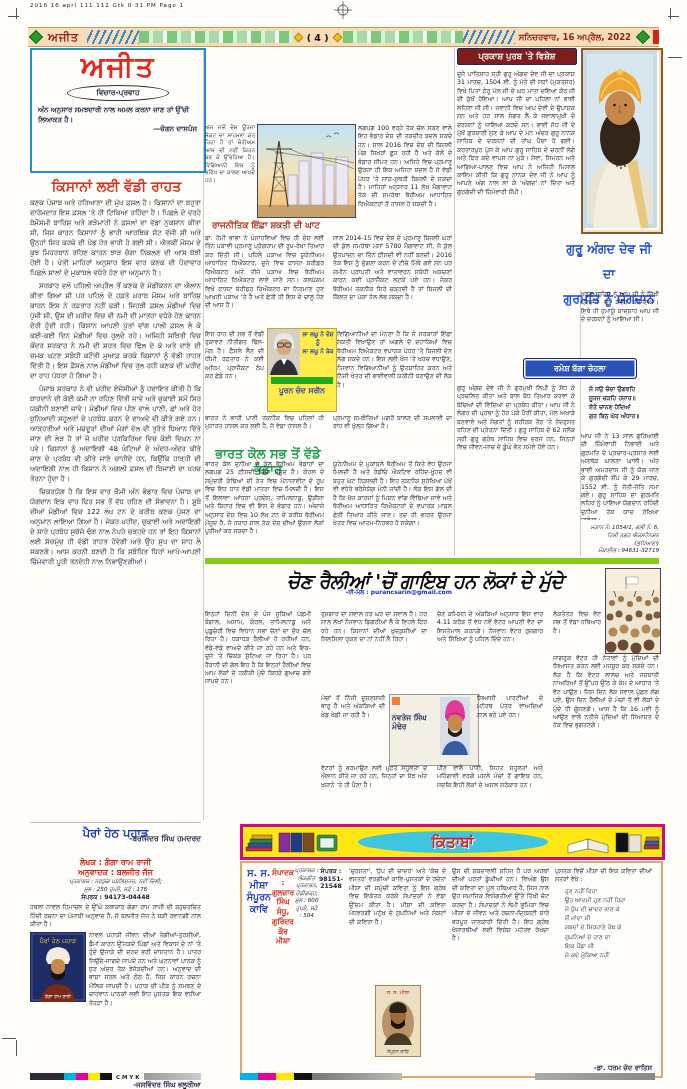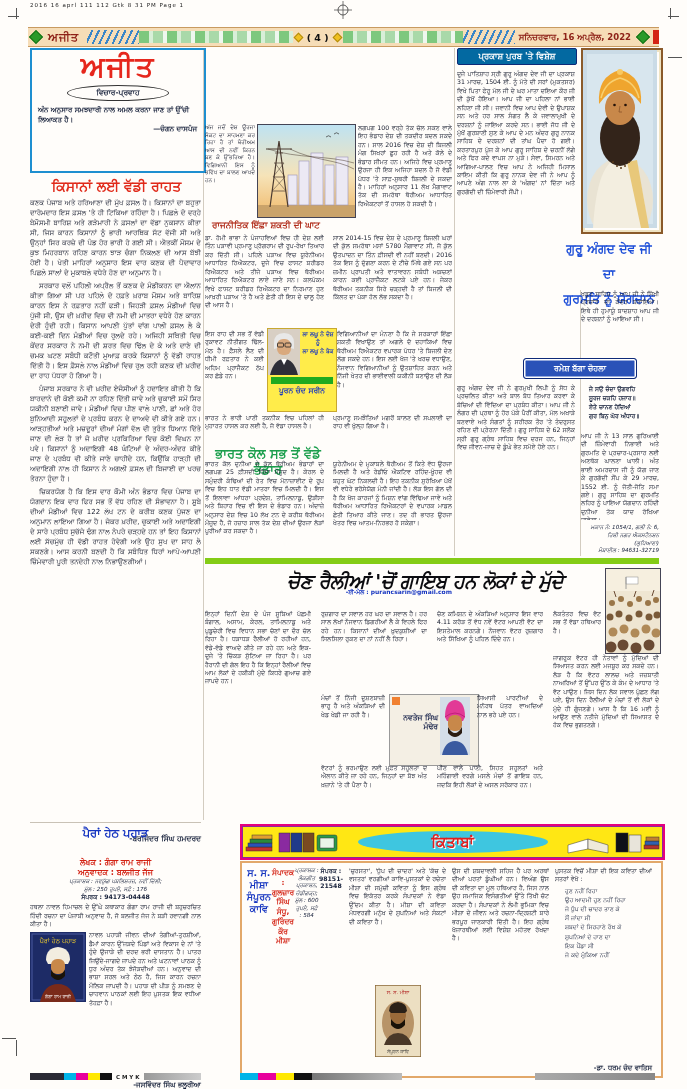--- a/index.html
+++ b/index.html
@@ -39,32 +39,32 @@
   
   .bigh{font-weight:bold;font-size:23px;line-height:35px;text-align:center;color:#0c0c10;letter-spacing:-1px}
   .sub1{color:#b02a18;font-weight:bold;font-size:8.8px;text-align:center}
   .sub2{color:#1a9e4c;font-weight:bold;font-size:13px;text-align:center}
   .inset{position:absolute;background:#ffec4a;border:1px solid #c8a830}
   .pq{color:#1534c0;font-weight:bold;font-size:5.8px;text-align:center;line-height:1.3;padding-top:2px}
   .greenbar{height:7px;background:#1faa1f;margin:2px 3px}
   .pqname{color:#1534c0;font-weight:bold;font-size:7.5px;text-align:center}
   .email{color:#1534c0;font-size:6px;text-align:right;font-weight:bold}
   
-  .kicker{background:#0369a1;border:1px solid #0e2a78;color:#fff;font-weight:bold;font-size:8.5px;
+  .kicker{background:#7f1d1d;border:1px solid #0e2a78;color:#fff;font-weight:bold;font-size:8.5px;
           text-align:center;line-height:15px;border-radius:2px}
   .gbox{background:#2a52b8;border:1px solid #0e2a78;box-shadow:0 0 0 1.5px #fff inset;
         color:#fff;font-weight:bold;font-size:8px;text-align:center;line-height:19px;border-radius:3px}
   .ghead{font-weight:bold;font-size:12.5px;line-height:25px;text-align:center;color:#1d4ed8}
   .verse{font-size:6px;line-height:1.5;font-weight:bold;padding-left:8px}
   .gcontact{font-size:5.6px;font-style:italic;text-align:right;line-height:1.4}
   
   .ehead{font-weight:bold;font-style:italic;font-size:19.5px;text-align:center;color:#0c0c10;letter-spacing:-0.5px}
   .einset{position:absolute;background:#f4efe4;border:1px solid #999;display:flex;padding:2px;gap:2px}
   .orsq{width:8px;height:8px;background:#f08030}
-  .ename{font-weight:bold;font-size:7.5px;color:#17224a;line-height:1.25;text-align:right}
+  .ename{font-weight:bold;font-size:7.5px;color:#17224a;line-height:1.25;text-align:left}
   
   .banner{position:absolute;left:240px;top:824px;width:415px;height:32px;background:#ffe714;
           border:2px solid #e5007e;box-shadow:0 0 0 1px #8a2a9a inset;display:flex;align-items:center;justify-content:space-between;padding:0 3px}
   .bellipse{width:190px;height:22px;background:#3ec6e0;border-radius:50%;color:#e02020;
             font-weight:bold;font-size:15px;text-align:center;line-height:22px;text-shadow:1px 1px 0 #fff}
   .r2box{position:absolute;left:240px;top:861px;width:411px;height:205px;border:2px solid #e2a86a;
          display:flex;gap:6px;padding:4px 4px}
   .rtitle{color:#1534c0;font-weight:bold;text-align:center}
   .rred{color:#d42315;font-weight:bold;text-align:center}
   .rpub{font-size:5.6px;font-style:italic;text-align:center;line-height:1.35}

